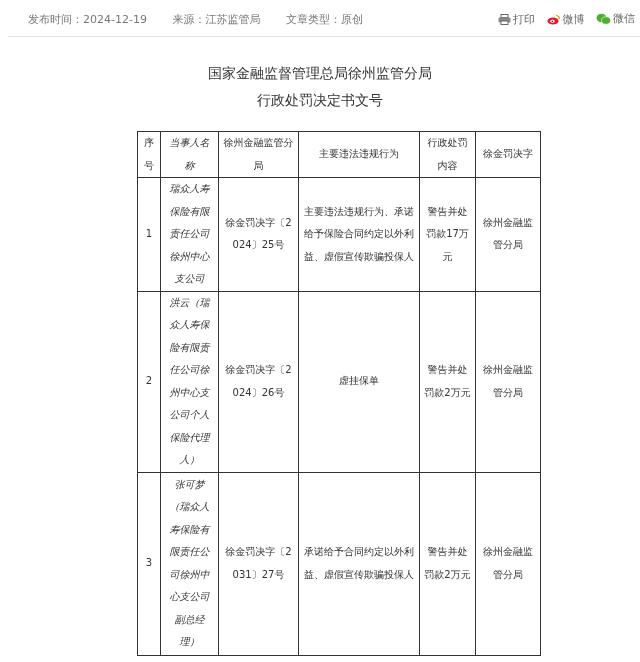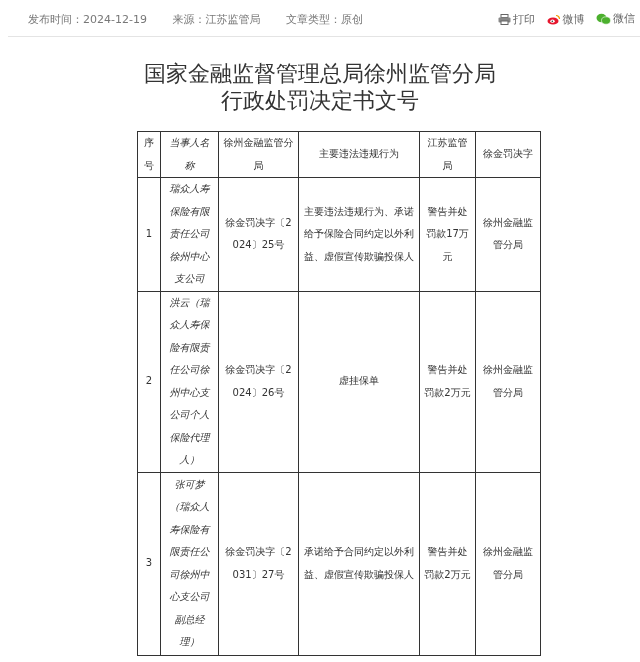--- a/index.html
+++ b/index.html
@@ -15,21 +15,21 @@
     border-bottom: 1px solid #e4e4e4;
     font-size: 11px; color: #777; text-align: right;
   }
   .meta-left { position: absolute; left: 20px; top: 12px; white-space: nowrap; }
   .meta-left span { margin-right: 22px; }
   .meta-right { position: absolute; left: 490px; top: 11px; white-space: nowrap; font-size: 11px; color: #666; }
   .share { display: inline-flex; align-items: center; margin-right: 8px; cursor: pointer; font-family: Liberation Serif, serif; }
   .share svg { margin-right: 2px; }
   .title {
     position: absolute; left: 0; top: 60px; width: 640px; text-align: center;
-    font-size: 22px; line-height: 27px; color: #333;
+    font-size: 14px; line-height: 27px; color: #333;
   }
   table.penalty {
     position: absolute; left: 137px; top: 131px;
     border-collapse: collapse;
     font-size: 10px; color: #333;
   }
   table.penalty td, table.penalty th {
     border: 1px solid #333;
     text-align: center; vertical-align: middle;
     font-weight: normal;
@@ -93,21 +93,21 @@
   <div>行政处罚决定书文号</div>
 </div>
 
 <table class="penalty">
   <tbody>
       <tr class="h">
     <th class="c1">序号</th>
     <th class="c2">当事人名称</th>
     <th class="c3">徐州金融监管分局</th>
     <th class="c4">主要违法违规行为</th>
-    <th class="c5">江苏监管局</th>
+    <th class="c5">行政处罚内容</th>
     <th class="c6">徐金罚决字</th>
   </tr>
   <tr class="r1">
     <td class="c1">1</td>
     <td class="c2">瑞众人寿保险有限责任公司徐州中心支公司</td>
     <td class="c3">徐金罚决字〔2024〕25号</td>
     <td class="c4">主要违法违规行为、承诺给予保险合同约定以外利益、虚假宣传欺骗投保人</td>
     <td class="c5">警告并处罚款17万元</td>
     <td class="c6">徐州金融监管分局</td>
   </tr>

